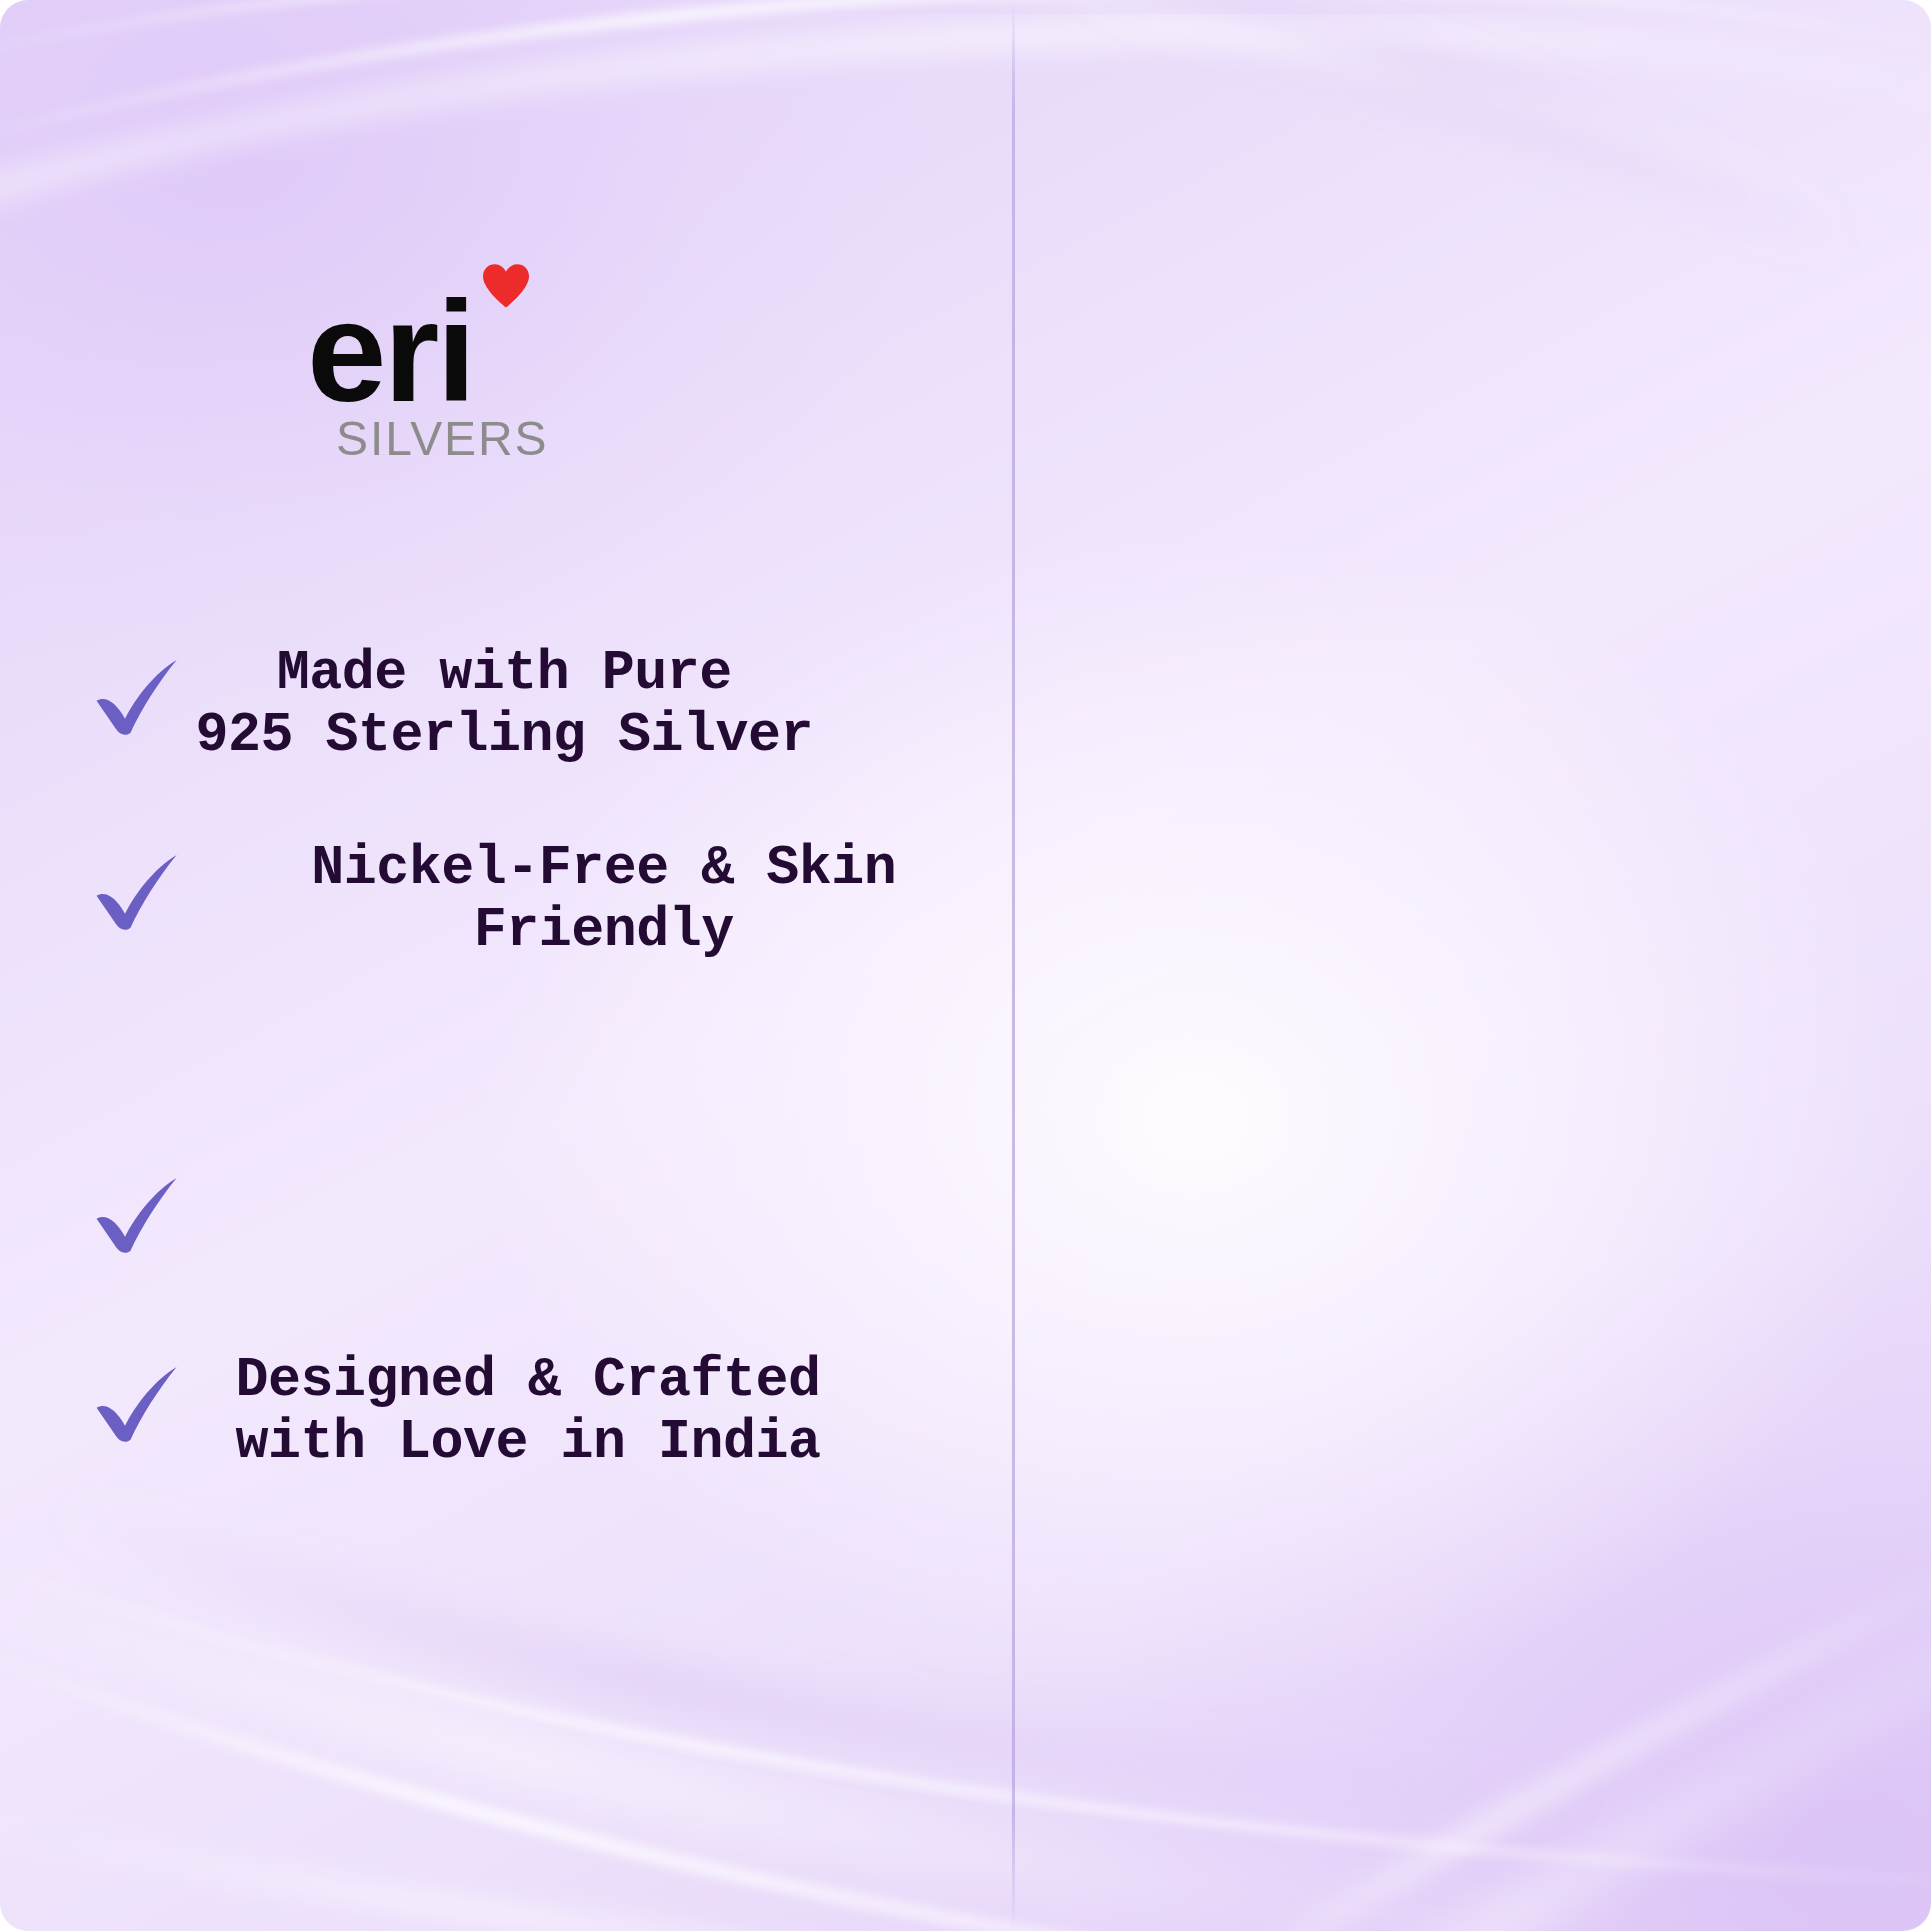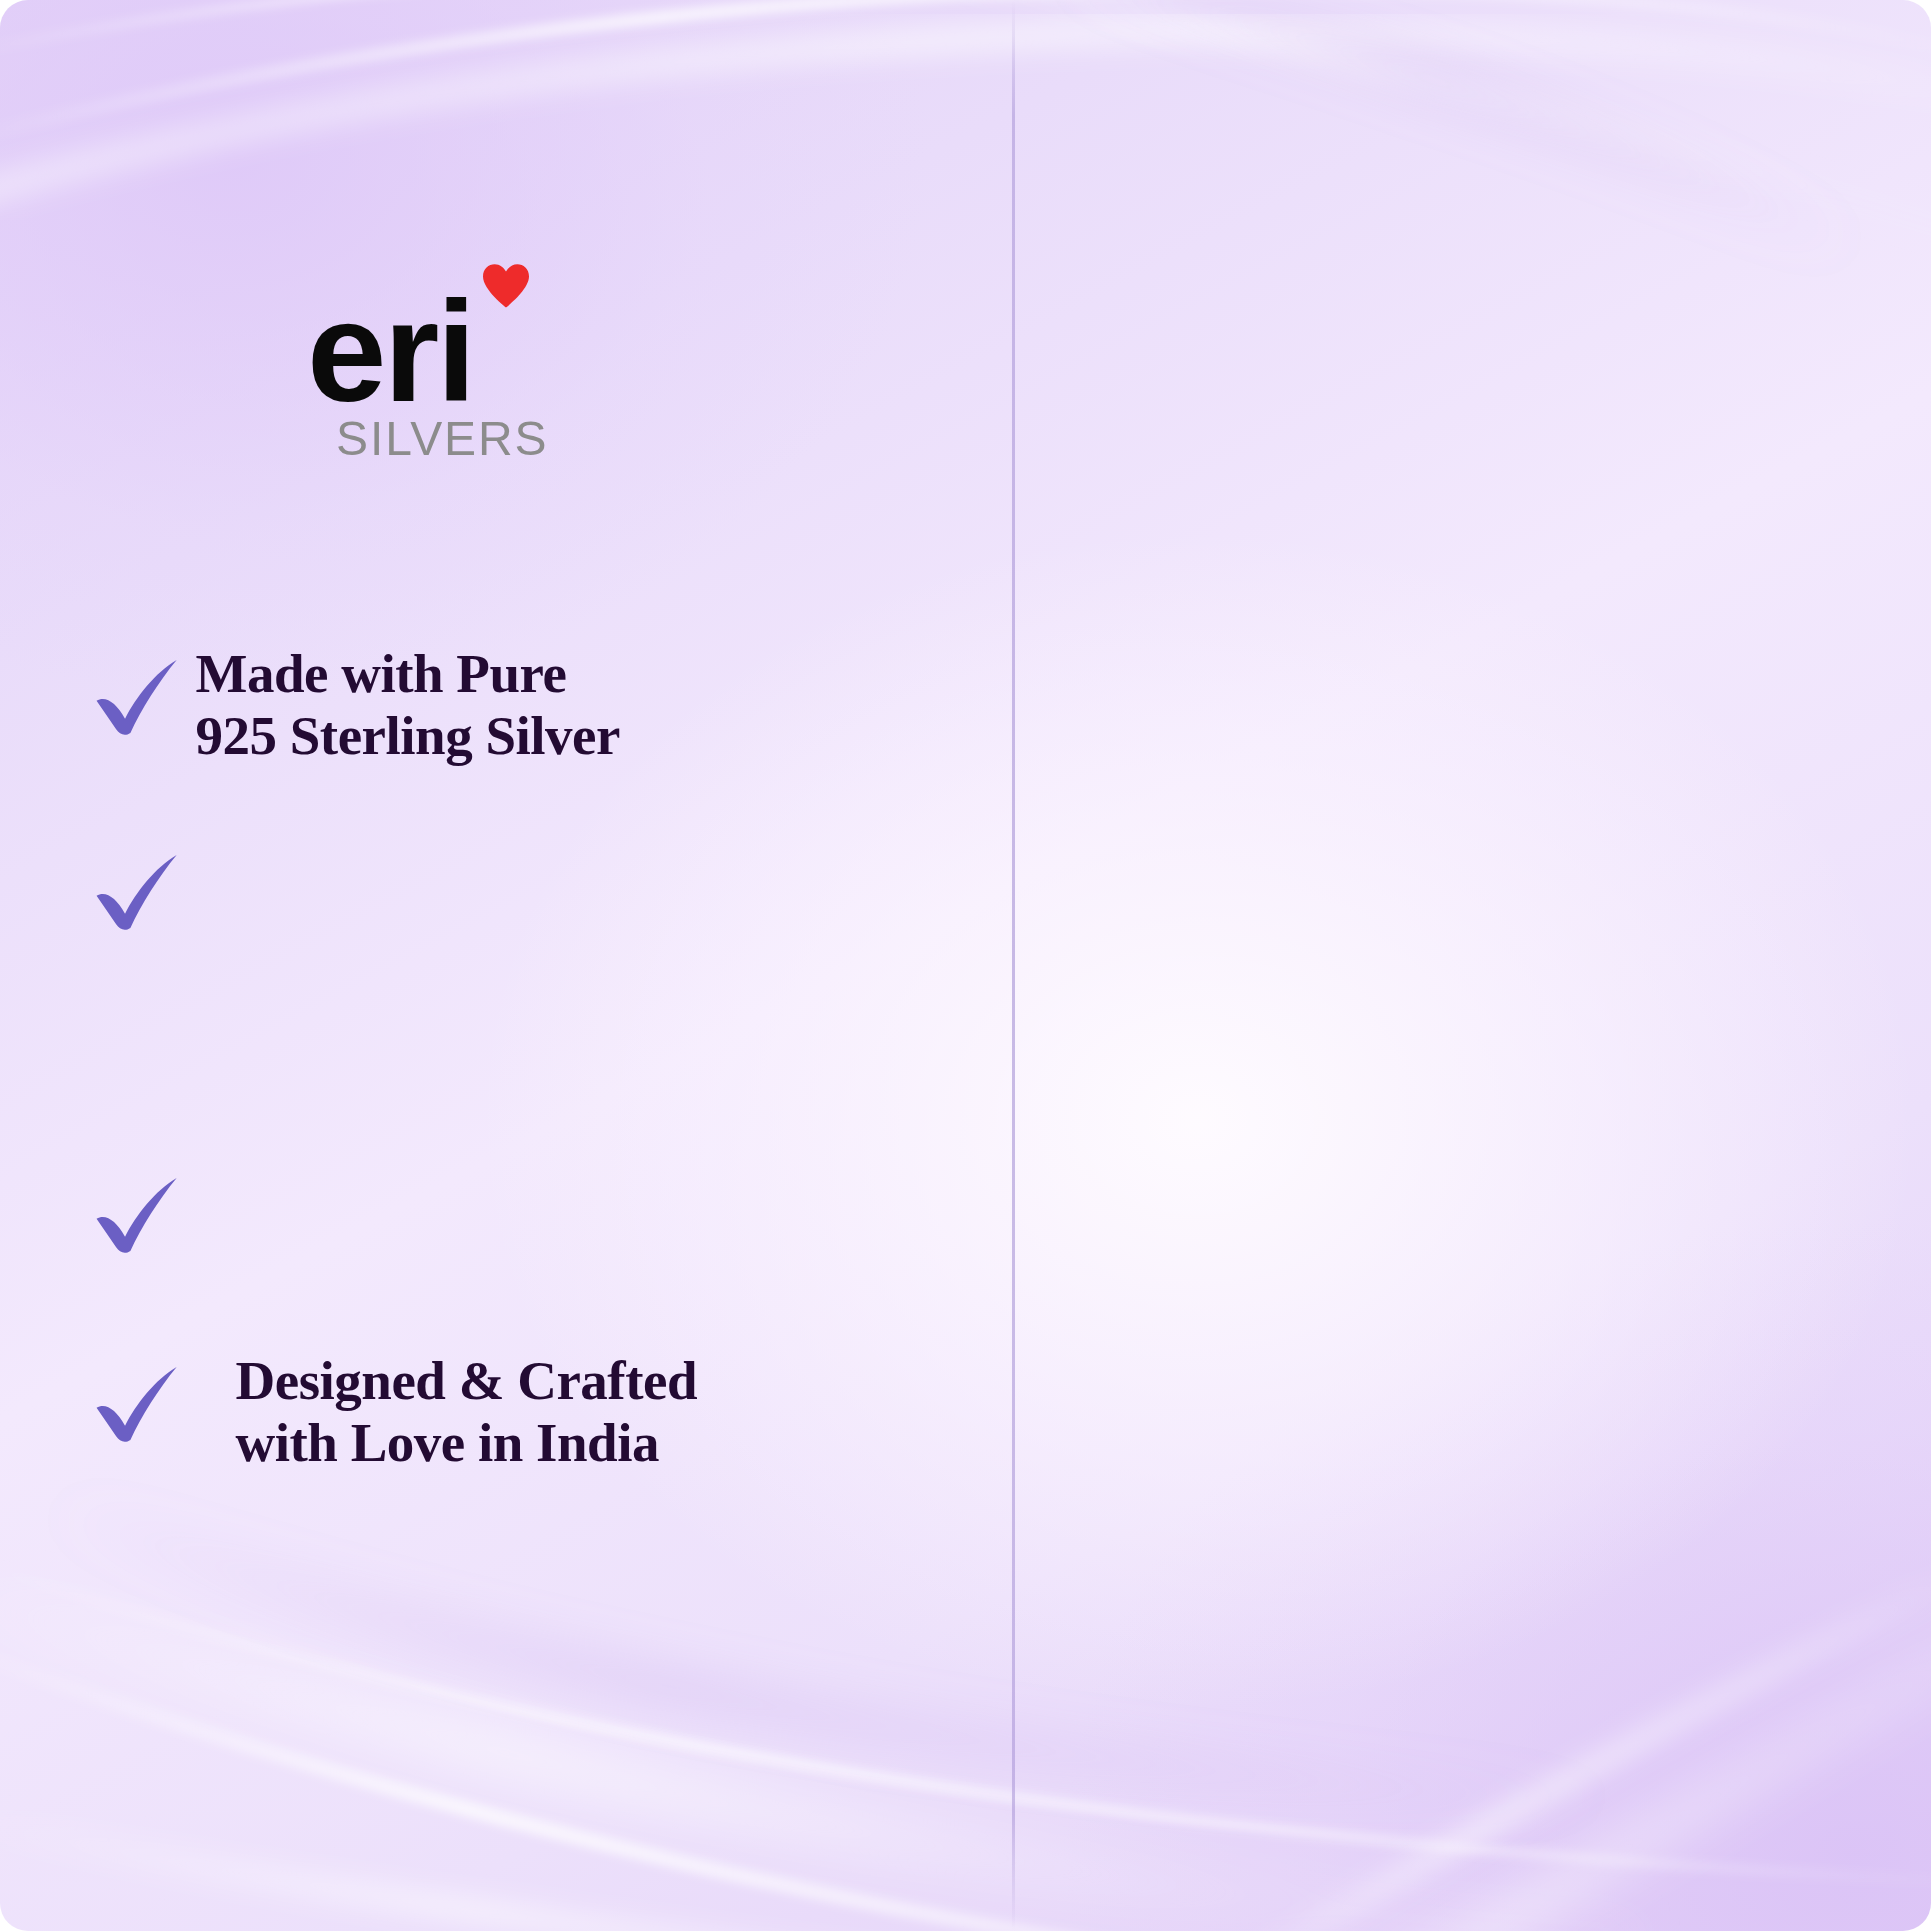--- a/index.html
+++ b/index.html
@@ -81,26 +81,27 @@
     align-items:flex-start;
   }
   .mark {
     flex:0 0 auto;
     width:89px; height:89px;
     display:block;
   }
   .mark-check { margin-top:13.5px; margin-right:13.5px; }
 
   .row-text {
-    font-family:Liberation Serif, serif;
+    font-family:Liberation Mono, monospace;
     font-weight:700;
     color:#230b33;
     line-height:1.14;
     white-space:pre-line;
     letter-spacing:-0.5px;
+    text-align:center;
   }
   .left-text  { font-size:55px; padding-top:5.8px; }
 
   
   .L0 { left:93px;  top:637px;  }
   .L1 { left:93px;  top:832px;  }
   .L2 { left:93px;  top:966px; }
   .L3 { left:93px;  top:1155px; }
   .L4 { left:93px;  top:1344px;gap:40px; }
 </style>
@@ -170,20 +171,21 @@
         <path d="M4 56 C 14 50, 26 58, 36 76 C 48 52, 70 24, 94 10 C 74 34, 54 66, 42 92 C 36 96, 30 94, 26 88 Z" fill="#6b5fc4"></path>
       </svg>
       <div class="row-text left-text">Made with Pure
 925 Sterling Silver</div>
     </div>
 
     <div class="row L1">
       <svg class="mark mark-check" viewBox="0 0 100 100" xmlns="http://www.w3.org/2000/svg">
         <path d="M4 56 C 14 50, 26 58, 36 76 C 48 52, 70 24, 94 10 C 74 34, 54 66, 42 92 C 36 96, 30 94, 26 88 Z" fill="#6b5fc4"></path>
       </svg>
+      <div class="row-text left-text">Nickel-Free &amp; Skin Friendly</div>
     </div>
 
 
     <div class="row L3">
       <svg class="mark mark-check" viewBox="0 0 100 100" xmlns="http://www.w3.org/2000/svg">
         <path d="M4 56 C 14 50, 26 58, 36 76 C 48 52, 70 24, 94 10 C 74 34, 54 66, 42 92 C 36 96, 30 94, 26 88 Z" fill="#6b5fc4"></path>
       </svg>
     </div>
 
     <div class="row L4">

